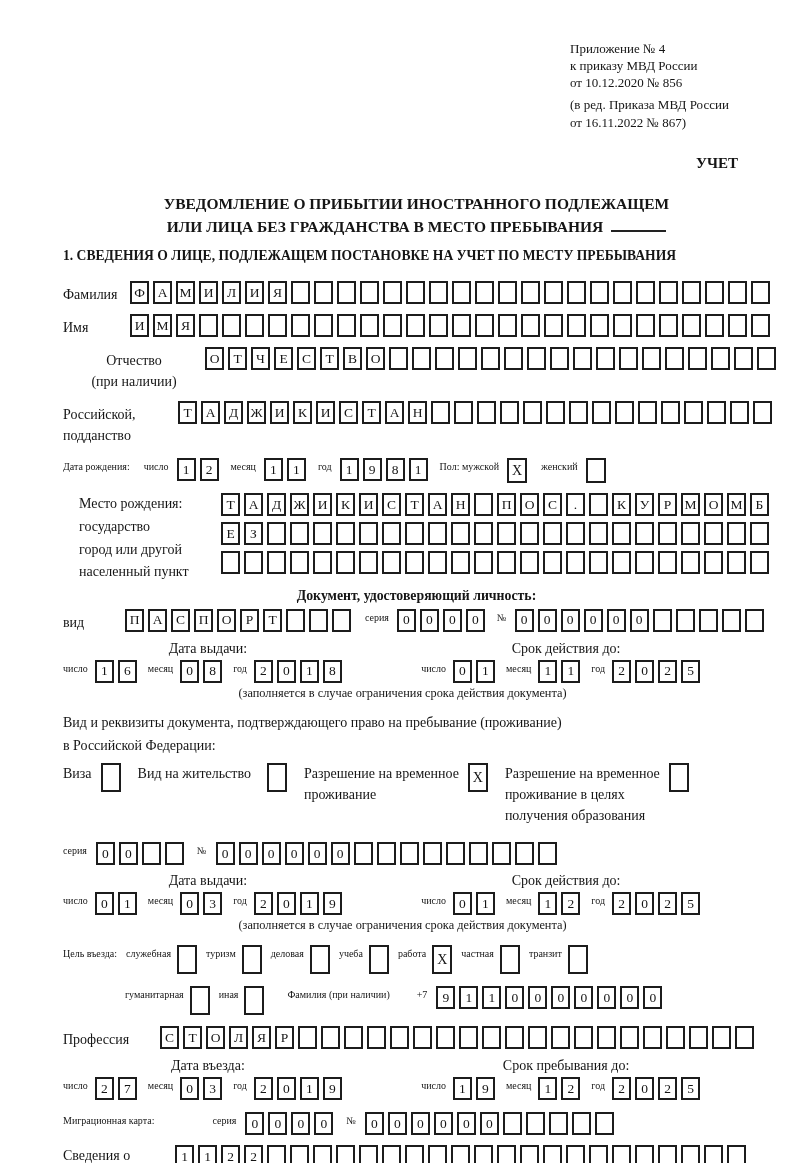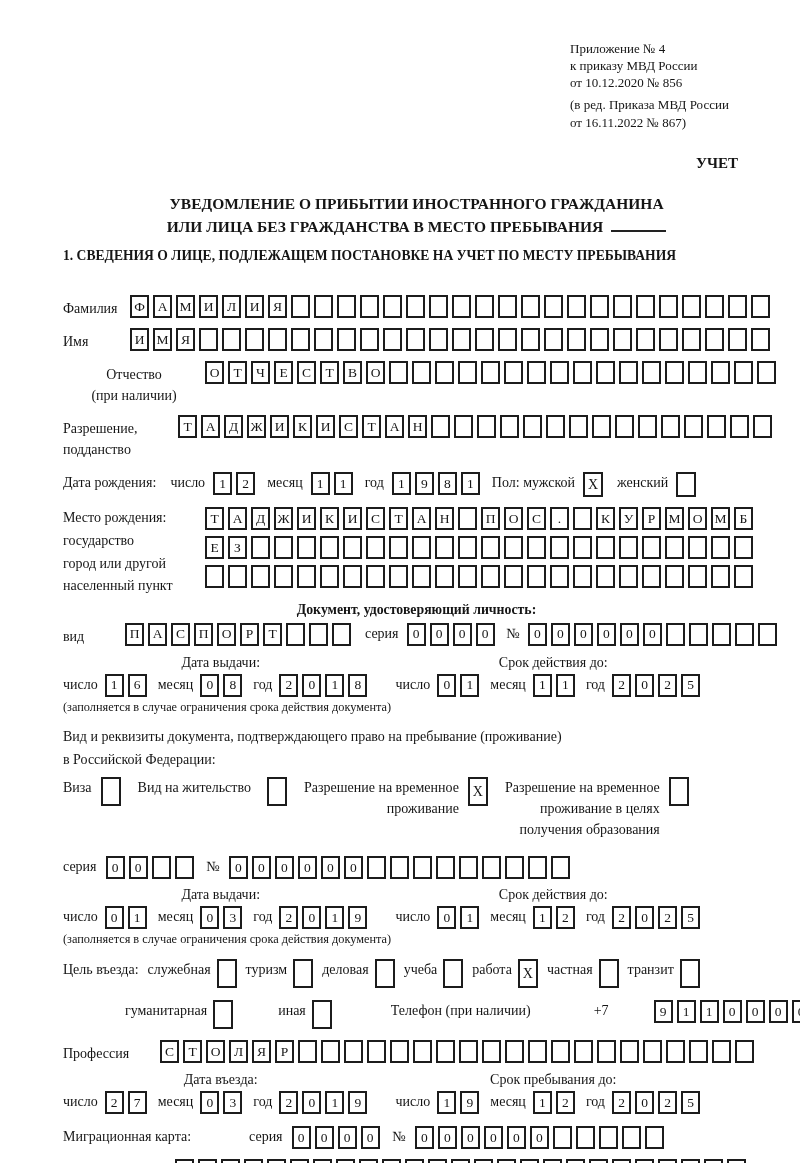--- a/index.html
+++ b/index.html
@@ -26,60 +26,60 @@
 
   .cells { display:inline-flex; flex:none; }
   .cell  { box-sizing:content-box; width:15px; height:19px; border:2px solid #1c1c1c;
            margin-right:4px; display:inline-flex; align-items:center; justify-content:center;
            font-size:13.5px; background:#fff; flex:none; }
   .checkbox { box-sizing:content-box; width:16px; height:21px; border:2px solid #1c1c1c;
               display:inline-flex; align-items:center; justify-content:center;
               font-size:14px; flex:none; background:#fff; }
   .checkbox.tall { height:25px; }
 
-  .inline-lbl { font-size:14px; padding-top:3px; flex:none; }
+  .inline-lbl { font-size:10px; padding-top:3px; flex:none; }
 
   
   .bdrow { display:flex; align-items:flex-start; margin-top:12px; }
   .bdrow > * { margin-right:8px; }
 
   
-  .bp { display:flex; margin-top:10px; }
+  .bp { display:flex; margin-top:10px;margin-left:16px; }
   .bp-labels { width:142px; flex:none; font-size:14px; line-height:1.62; }
   .bp-rows .cells { margin-bottom:6px; }
 
   .doc-heading { text-align:center; font-weight:bold; font-size:13.8px; margin-top:4px; }
 
   
   .dpair { display:flex; justify-content:space-between; width:648px; margin-top:8px; }
   .dgrp  { flex:none; }
   .dgrp-head { text-align:center; font-size:14px; margin-bottom:3px; }
   .dgrp-row { display:flex; align-items:flex-start; }
   .dgrp-row > * { margin-right:7px; }
-  .note { text-align:left; font-size:12.3px; margin:3px 28px 0 0; }
+  .note { text-align:center; font-size:12.3px; margin:3px 28px 0 0; }
 
   .intro { font-size:14px; line-height:1.65; margin-top:10px; }
 
   
   .popts { display:flex; align-items:flex-start; margin-top:6px; }
   .popt  { display:flex; align-items:flex-start; margin-right:17px; }
   .popt:last-child { margin-right:0; }
   .popt-label { font-size:14px; line-height:1.5; margin-right:9px; }
-  .popt-label.center { text-align:right; }
+  .popt-label.center { text-align:left; }
 
   .series-row { display:flex; align-items:flex-start; margin-top:16px; }
   .series-row > .inline-lbl { margin-right:9px; }
   .series-row .cells { margin-right:9px; }
 
   
   .purpose-row { display:flex; align-items:flex-start; margin-top:12px; flex-wrap:nowrap; }
   .purpose-row > * { margin-right:9px; }
   .purpose-row .opt { display:flex; align-items:flex-start; }
   .purpose-row .opt .inline-lbl { margin-right:6px; }
-  .indent2 { margin-left:62px;gap:36px; }
+  .indent2 { margin-left:62px; }
 
   .mig-row { display:flex; align-items:flex-start; margin-top:12px; }
   .mig-row > * { margin-right:9px; }
 
   
   .reps { display:flex; margin-top:10px; }
   .reps-labels { width:112px; flex:none; font-size:14px; line-height:1.6; }
   .reps-rows .cells { margin-bottom:7px; }
 </style>
 </head>
@@ -93,29 +93,29 @@
     <div>от 10.12.2020 № 856</div>
     <div class="amend">
       <div>(в ред. Приказа МВД России</div>
       <div>от 16.11.2022 № 867)</div>
     </div>
   </div>
 
   <div class="form-label">УЧЕТ</div>
 
   <div class="title">
-    <div>УВЕДОМЛЕНИЕ О ПРИБЫТИИ ИНОСТРАННОГО ГРАЖДАНИНА</div>
+    <div>УВЕДОМЛЕНИЕ О ПРИБЫТИИ ИНОСТРАННОГО ПОДЛЕЖАЩЕМ</div>
     <div>
       <span>ИЛИ ЛИЦА БЕЗ ГРАЖДАНСТВА В МЕСТО ПРЕБЫВАНИЯ</span><span class="title-blank"></span>
     </div>
   </div>
 
   <div class="section-title">1. СВЕДЕНИЯ О ЛИЦЕ, ПОДЛЕЖАЩЕМ ПОСТАНОВКЕ НА УЧЕТ ПО МЕСТУ ПРЕБЫВАНИЯ</div>
 
-  <div class="frow" style="margin-top:31px;">
+  <div class="frow" style="margin-top:17px;">
     <span class="flabel w-name">Фамилия</span>
     <span class="cells">
         <span class="cell">Ф</span>
         <span class="cell">А</span>
         <span class="cell">М</span>
         <span class="cell">И</span>
         <span class="cell">Л</span>
         <span class="cell">И</span>
         <span class="cell">Я</span>
         <span class="cell"></span>
@@ -205,21 +205,21 @@
         <span class="cell"></span>
         <span class="cell"></span>
         <span class="cell"></span>
         <span class="cell"></span>
         <span class="cell"></span>
       </span>
   </div>
 
   <div class="frow">
     <span class="flabel w-cit">
-      <span>Разрешение,</span><br>
+      <span>Российской,</span><br>
       <span>подданство</span>
     </span>
     <span class="cells">
         <span class="cell">Т</span>
         <span class="cell">А</span>
         <span class="cell">Д</span>
         <span class="cell">Ж</span>
         <span class="cell">И</span>
         <span class="cell">К</span>
         <span class="cell">И</span>
@@ -587,21 +587,21 @@
 
   <div class="purpose-row indent2">
     <span class="opt">
       <span class="inline-lbl">гуманитарная</span>
       <span class="checkbox tall"></span>
     </span>
     <span class="opt">
       <span class="inline-lbl">иная</span>
       <span class="checkbox tall"></span>
     </span>
-    <span class="inline-lbl" style="margin-left:14px;">Телефон (при наличии)</span>
+    <span class="inline-lbl" style="margin-left:14px;">Фамилия (при наличии)</span>
     <span class="inline-lbl" style="margin-left:18px;">+7</span>
     <span class="cells">
         <span class="cell">9</span>
         <span class="cell">1</span>
         <span class="cell">1</span>
         <span class="cell">0</span>
         <span class="cell">0</span>
         <span class="cell">0</span>
         <span class="cell">0</span>
         <span class="cell">0</span>

